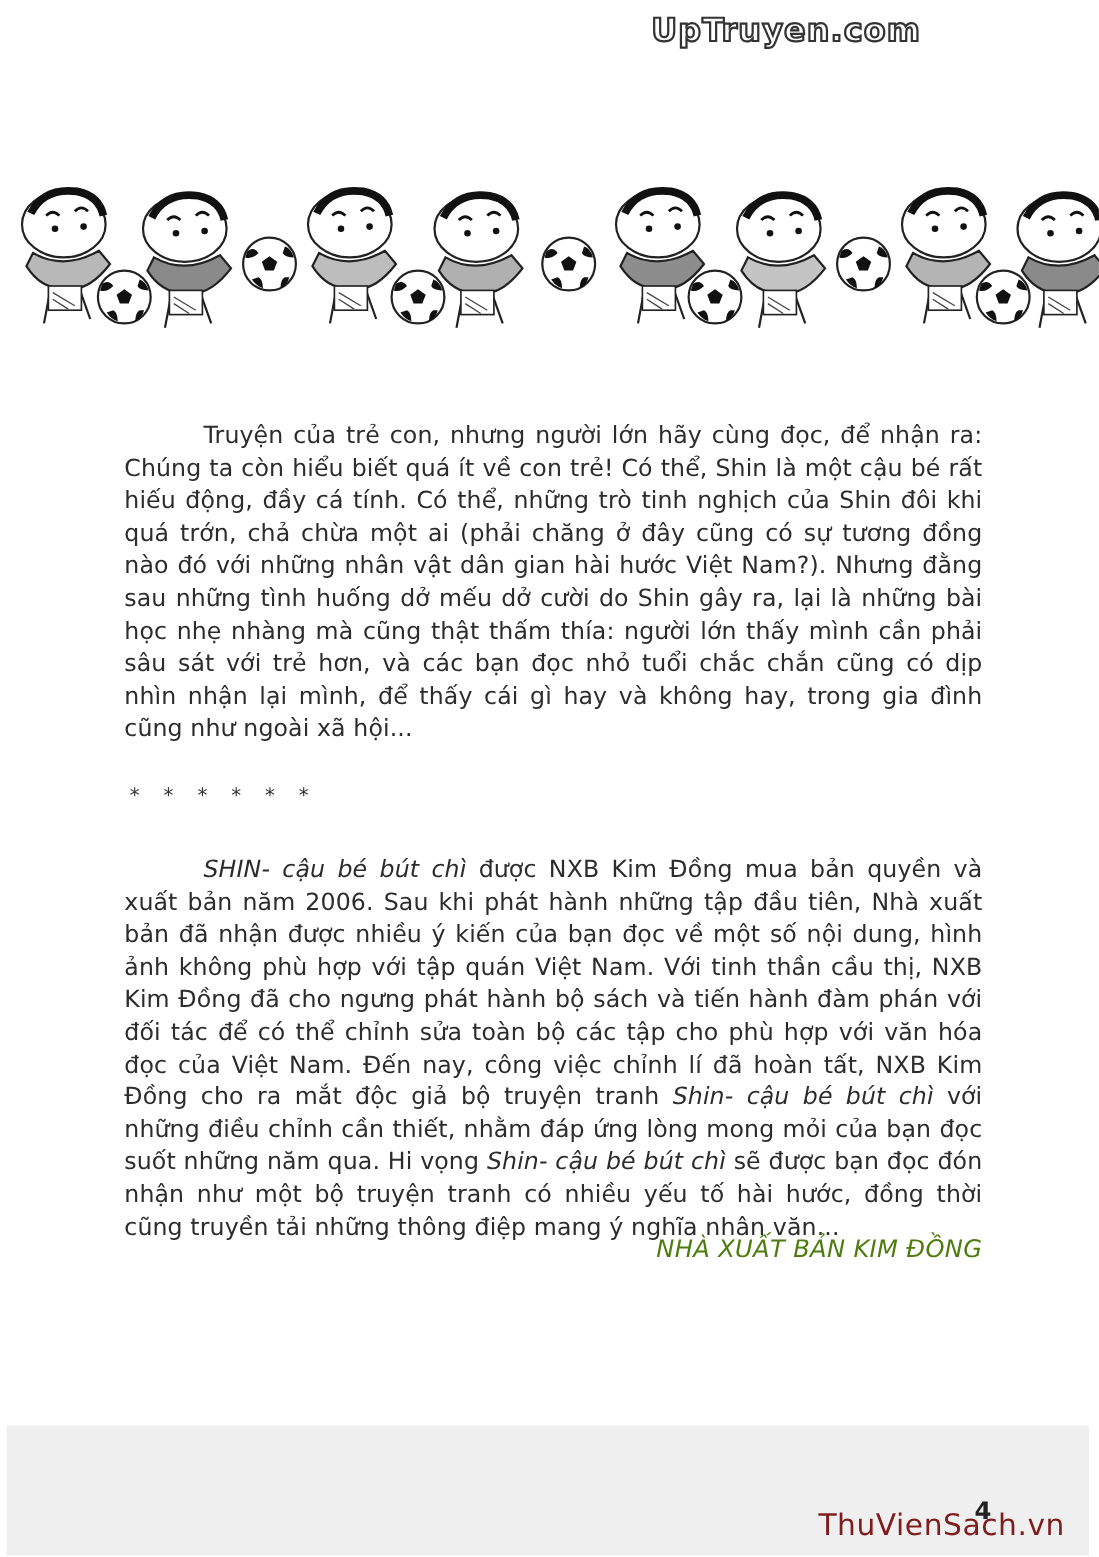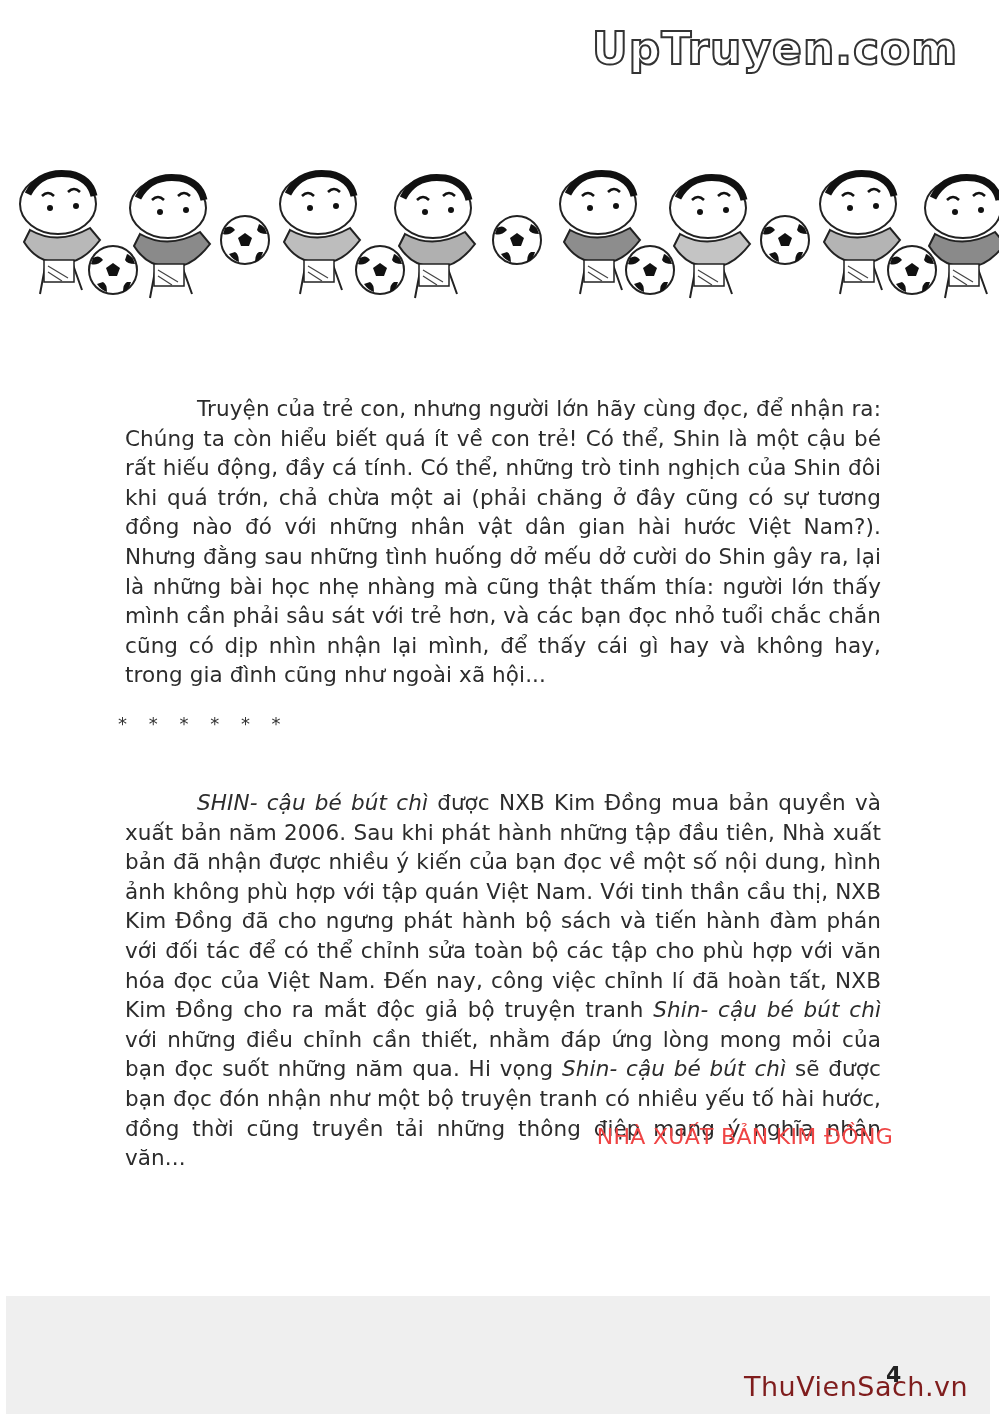--- a/index.html
+++ b/index.html
@@ -1,24 +1,24 @@
 <!DOCTYPE html>
 <html><head>
 <meta charset="utf-8">
 <style>
   html, body { margin:0; padding:0; }
   body { width:999px; height:1415px; background:#ffffff; position:relative; overflow:hidden; font-family:"DejaVu Sans", sans-serif; color:#2a2a2a; }
-  .site-logo { position:absolute; left:592px; top:23px; font-family:"DejaVu Sans", sans-serif; font-weight:bold; font-size:44px; letter-spacing:1px; color:#ffffff; -webkit-text-stroke:2px #333; text-shadow:0 0 1px #333; }
+  .site-logo { position:absolute; left:592px; top:10px; font-family:"DejaVu Sans", sans-serif; font-weight:bold; font-size:29px; letter-spacing:1px; color:#ffffff; -webkit-text-stroke:2px #333; text-shadow:0 0 1px #333; }
   .banner { position:absolute; left:0; top:158px; width:999px; height:150px; }
   .body-text { position:absolute; left:113px; width:780px; font-size:21.5px; line-height:29.6px; text-align:justify; color:#2c2c2c; letter-spacing:0.1px; }
   .para1 { top:382px; }
   .para2 { top:776px; }
-  .para p { margin:12px; text-indent:72px; }
+  .para p { margin:0; text-indent:72px; }
   .stars { position:absolute; left:118px; top:713px; font-size:18px; letter-spacing:8px; color:#333; }
-  .signature { position:absolute; right:106px; top:1124px; font-size:22px; color:#ef4444; letter-spacing:0.3px; }
+  .signature { position:absolute; right:106px; top:1124px; font-size:22px; color:#4d7c0f; letter-spacing:0.3px;font-style:italic; }
   em { }
   .footer-band { position:absolute; left:6px; top:1296px; width:984px; height:118px; background:#efefef; }
   .page-number { position:absolute; left:886px; top:1362px; font-size:22px; font-weight:bold; color:#222; }
   .watermark { position:absolute; left:744px; top:1371px; font-size:27px; color:#7f1d1d; font-family:"DejaVu Sans", sans-serif; letter-spacing:0.5px; }
 </style>
 </head>
 <body>
 
 <div class="site-logo">UpTruyen.com</div>
 

